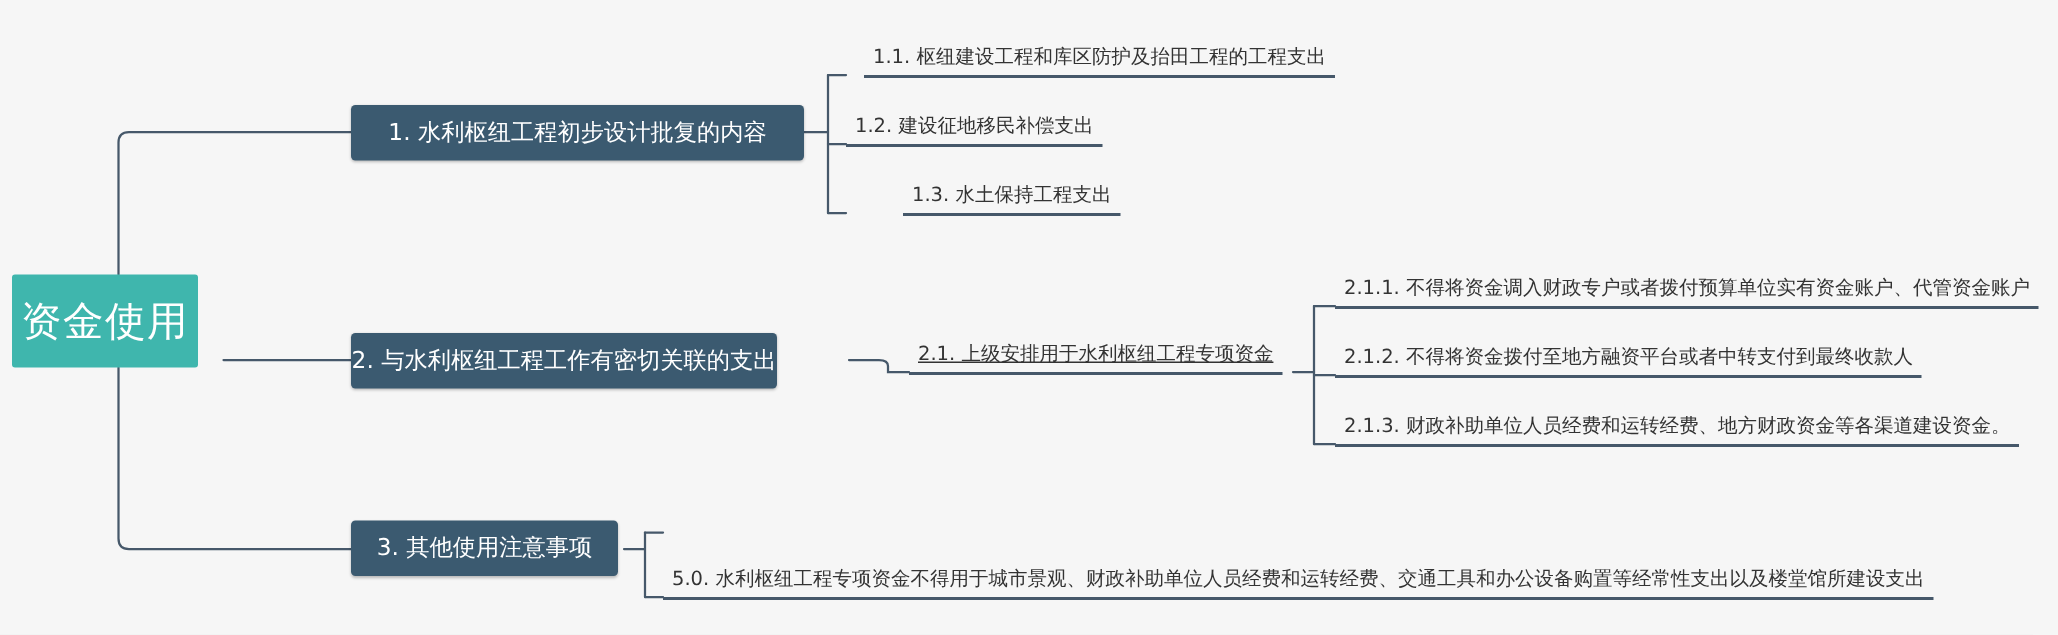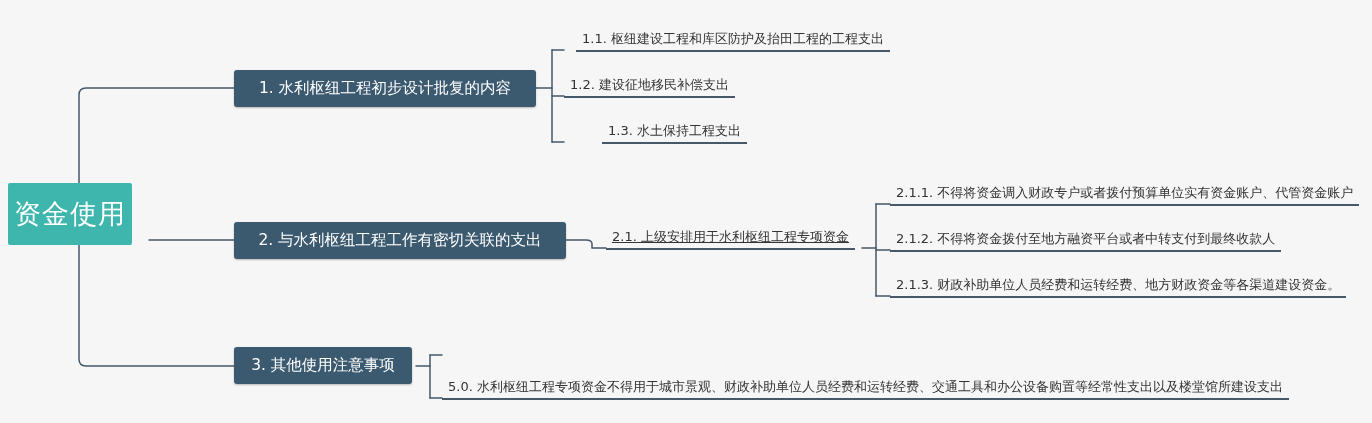--- a/index.html
+++ b/index.html
@@ -24,21 +24,21 @@
     border-radius:2px;cursor:pointer;white-space:nowrap;
   }
   .topic-branch{
     position:absolute;height:37px;
     background:var(--branch-bg);color:#fff;font-size:15.5px;
     display:flex;align-items:center;justify-content:center;
     border-radius:3px;cursor:pointer;white-space:nowrap;
     box-shadow:0 1px 2px rgba(0,0,0,0.25);
   }
   .b1{left:234px;top:70px;width:302px;}
-  .b2{left:234px;top:222px;width:332px;}
+  .b2{left:234px;top:222px;width:284px;}
   .b3{left:234px;top:347px;width:178px;}
   .topic-leaf{
     position:absolute;font-size:13px;color:var(--leaf-text);
     padding:2px 6px 4px 6px;line-height:15px;white-space:nowrap;
     border-bottom:2px solid var(--line);cursor:pointer;
   }
   .l11{left:564px;top:29px;margin-left:12px;}
   .l12{left:564px;top:75px;}
   .l13{left:558px;top:121px;margin-left:44px;}
   .l21{left:606px;top:227px;text-decoration:underline;}

